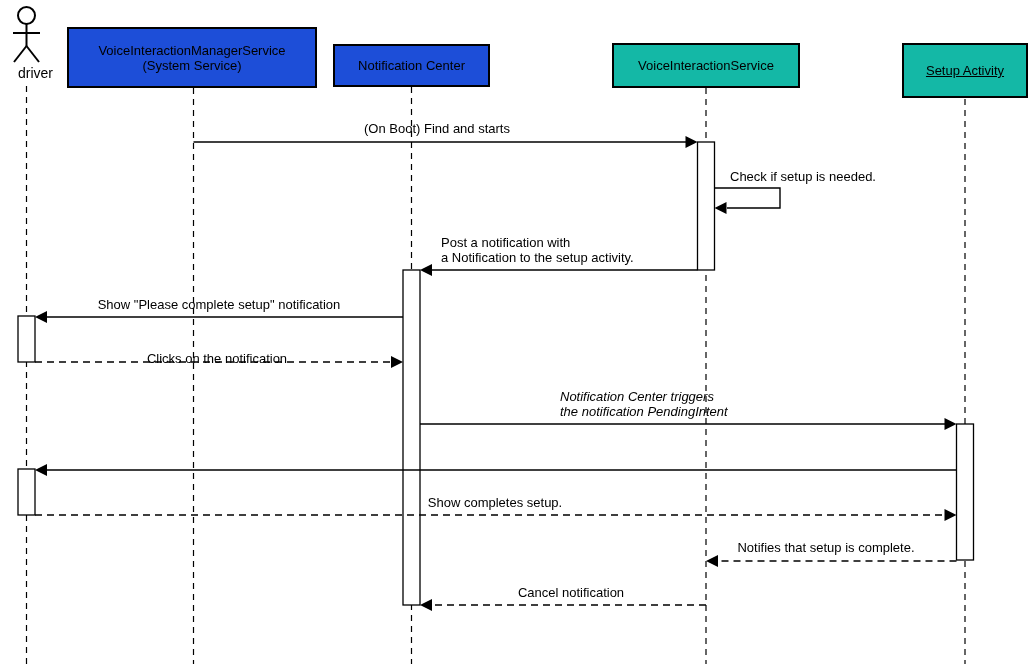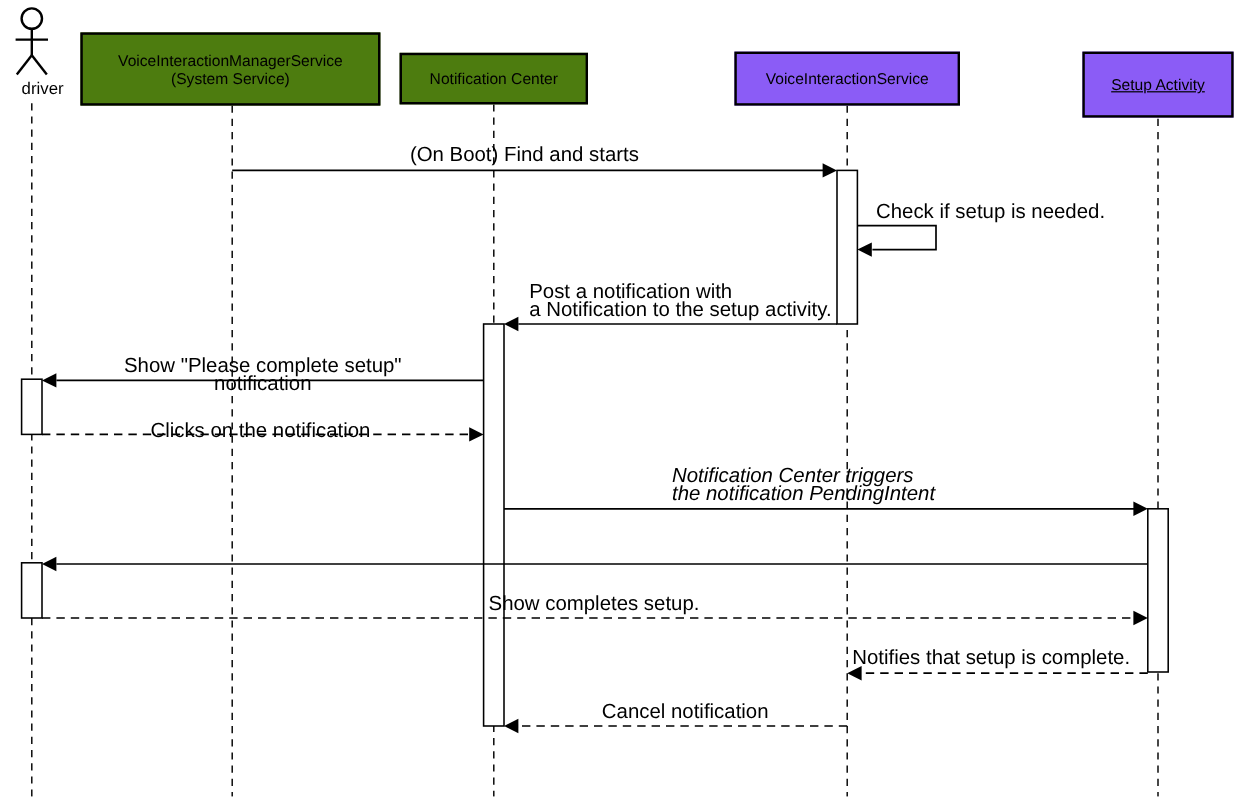--- a/index.html
+++ b/index.html
@@ -20,27 +20,27 @@
     border: 2px solid #000;
     box-sizing: border-box;
     display: flex;
     align-items: center;
     justify-content: center;
     text-align: center;
     font-size: 13px;
     line-height: 15px;
     white-space: pre-line;
   }
-  .cyan  { background: #4d7c0f; }
-  .green { background: #8b5cf6; }
+  .cyan  { background: #1d4ed8; }
+  .green { background: #14b8a6; }
 
   .msg-label {
     position: absolute;
     z-index: 2;
-    font-size: 17px;
+    font-size: 13px;
     line-height: 15px;
     white-space: pre-line;
   }
   .center { text-align: center; }
 
   .actor-label {
     position: absolute;
     z-index: 2;
     left: 0; top: 65px; width: 53px;
     text-align: right;

